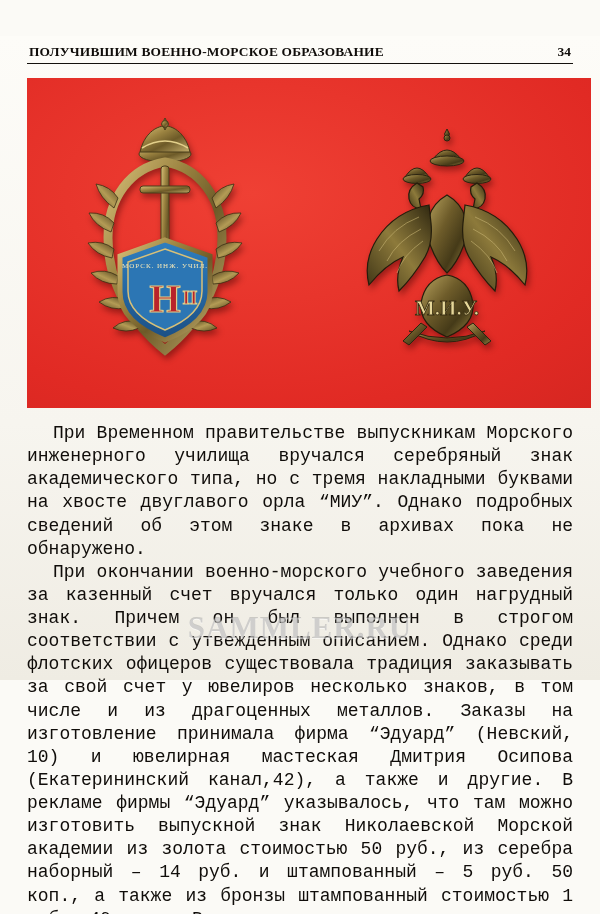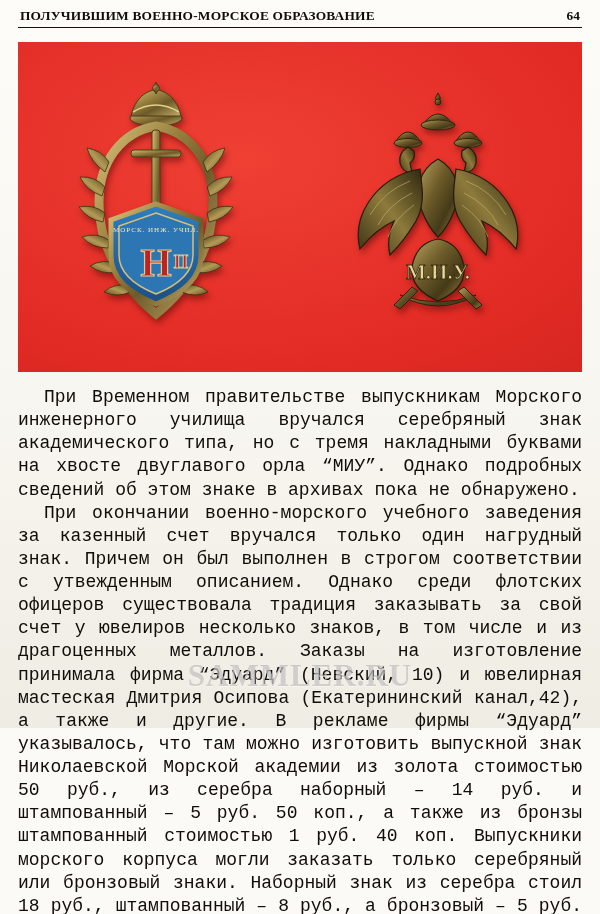--- a/index.html
+++ b/index.html
@@ -12,24 +12,25 @@
     background: #fbfaf6;
     font-family: "Liberation Serif", serif;
     color: #100d0a;
     overflow: hidden;
     position: relative;
   }
 
   .page {
     position: relative;
     width: 600px;
-    height: 728px;
+    height: 644px;
     box-sizing: border-box;
-    padding: 0 18px;
+    padding: 0 27px;
     background: linear-gradient(180deg,#fdfcf8 0%, #f7f5ef 60%, #efece3 100%);
+    margin-top: 36px;
   }
 
   
   .header {
     display: flex;
     align-items: flex-end;
     justify-content: space-between;
     padding: 8px 2px 3px 2px;
     border-bottom: 1.6px solid #14110d;
   }
@@ -112,21 +113,21 @@
     text-shadow: 0 1px 0 rgba(255,255,255,.55);
   }
 </style>
 </head>
 <body>
 
 <div class="page">
 
   <div class="header">
     <div class="header-title">ПОЛУЧИВШИМ ВОЕННО-МОРСКОЕ ОБРАЗОВАНИЕ</div>
-    <div class="header-page">64</div>
+    <div class="header-page">34</div>
   </div>
 
   <div class="plate">
     <div class="badges">
 
       <div class="badge badge-left">
         <svg viewBox="0 0 182 262" width="182" height="262" xmlns="http://www.w3.org/2000/svg">
           <defs>
             <linearGradient id="gold" x1="0" y1="0" x2="1" y2="1">
               <stop offset="0%" stop-color="#d9c27a"></stop>

